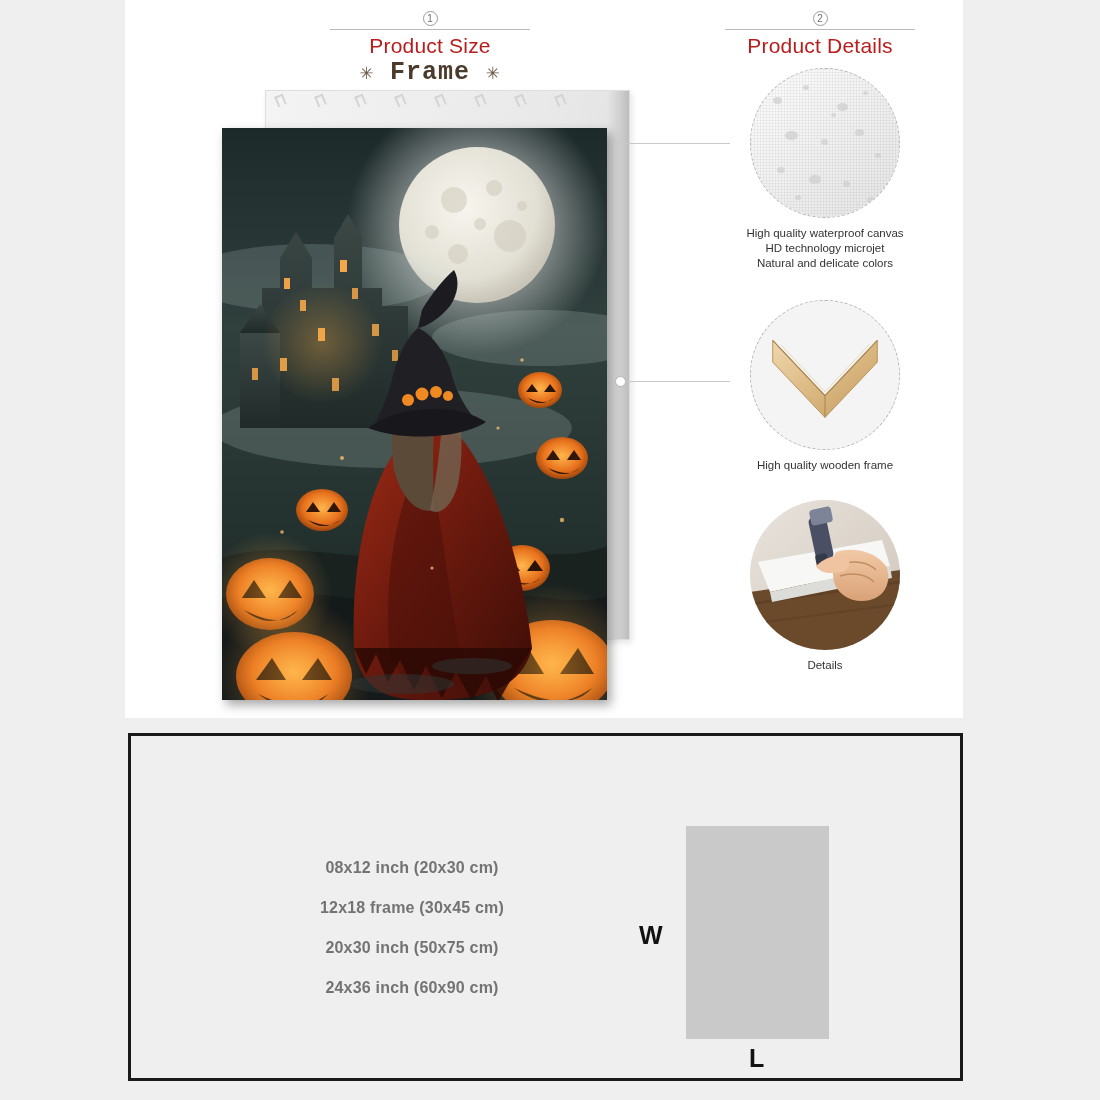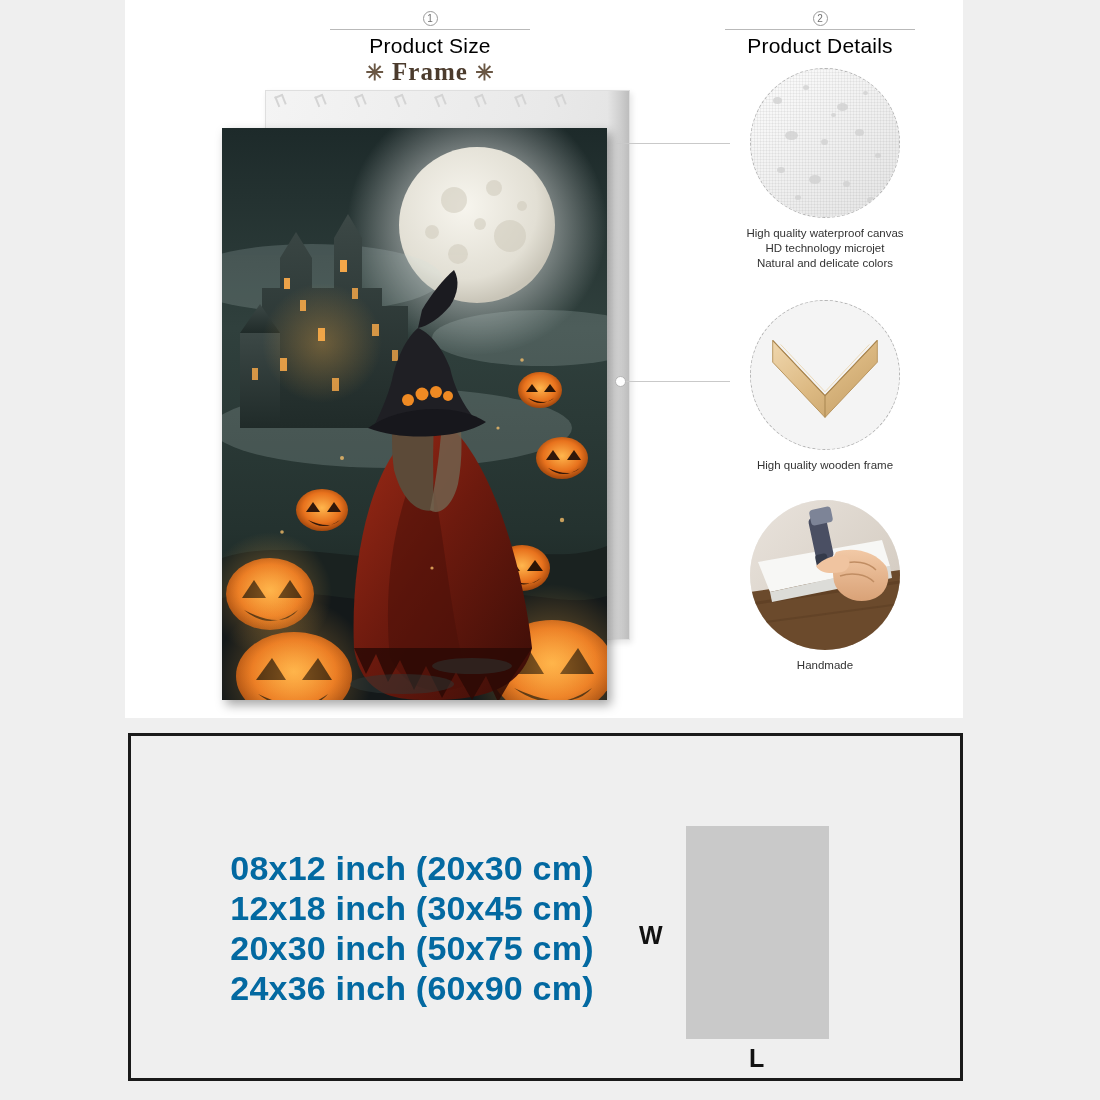--- a/index.html
+++ b/index.html
@@ -41,34 +41,34 @@
     background: #fff;
   }
   .sec-rule {
     width: 100%;
     height: 1px;
     background: #b9b9b9;
     margin-top: 3px;
   }
   .sec-title {
     font-size: 21px;
-    color: #000000;
+    color: #b91c1c;
     margin-top: 4px;
     letter-spacing: .2px;
   }
 
   #sec1 { left: 205px; top: 8px; width: 200px; }
   #sec2 { left: 600px; top: 8px; width: 190px; }
 
   .frame-word {
     position: absolute;
     left: 180px; top: 58px;
     width: 250px;
     text-align: center;
-    font-family: Liberation Serif, serif;
+    font-family: Liberation Mono, monospace;
     font-weight: bold;
     font-size: 25px;
     color: #4b3b2d;
     letter-spacing: 1px;
   }
   .frame-word .star { color: #6a5744; font-size: 22px; }
 
   
   .canvas-mock {
     position: absolute;
@@ -170,23 +170,23 @@
     position: absolute; left: 505px; top: 4px;
     font-size: 40px; font-weight: bold; color: #111;
   }
   .size-list {
     position: absolute; left: 46px; top: 96px;
     width: 430px;
     text-align: center;
   }
   .size-list li {
     list-style: none;
-    font-size: 34px;
+    font-size: 16px;
     font-weight: bold;
-    color: #0369a1;
+    color: #737373;
     line-height: 40px;
     letter-spacing: .2px;
   }
   .frame-diagram {
     position: absolute; left: 500px; top: 80px; width: 300px; height: 250px;
   }
   .frame-rect {
     position: absolute; left: 55px; top: 10px;
     width: 143px; height: 213px;
     background: #c9c9c9;
@@ -484,31 +484,31 @@
           <rect x="60" y="8" width="22" height="16" rx="4" fill="#7d8497" transform="rotate(-12 71 16)"></rect>
           <rect x="66" y="54" width="12" height="14" rx="3" fill="#343a4a" transform="rotate(-12 72 61)"></rect>
 
           <path d="M86,52 C104,46 126,52 136,66 C142,80 136,96 120,100 C104,104 88,96 84,82 C82,70 82,58 86,52 Z" fill="url(#skin)"></path>
           <path d="M92,64 C104,60 118,62 126,70" stroke="#c08d63" stroke-width="1.5" fill="none"></path>
           <path d="M90,76 C102,72 116,74 124,82" stroke="#c08d63" stroke-width="1.5" fill="none"></path>
           <path d="M66,66 C74,58 86,54 96,56 C102,60 100,70 92,72 C82,74 70,74 66,66 Z" fill="#f0c4a0"></path>
         </svg>
       </div>
       <div class="detail-caption">
-        <div>Handmade</div>
+        <div>Details</div>
       </div>
     </div>
 
   </div>
 
   <div class="bottom-panel">
 
     <ul class="size-list">
       <li>08x12 inch (20x30 cm)</li>
-      <li>12x18 inch (30x45 cm)</li>
+      <li>12x18 frame (30x45 cm)</li>
       <li>20x30 inch (50x75 cm)</li>
       <li>24x36 inch (60x90 cm)</li>
     </ul>
 
     <div class="frame-diagram">
       <div class="frame-rect"></div>
       <div class="w-label">W</div>
       <div class="l-label">L</div>
     </div>
   </div>

